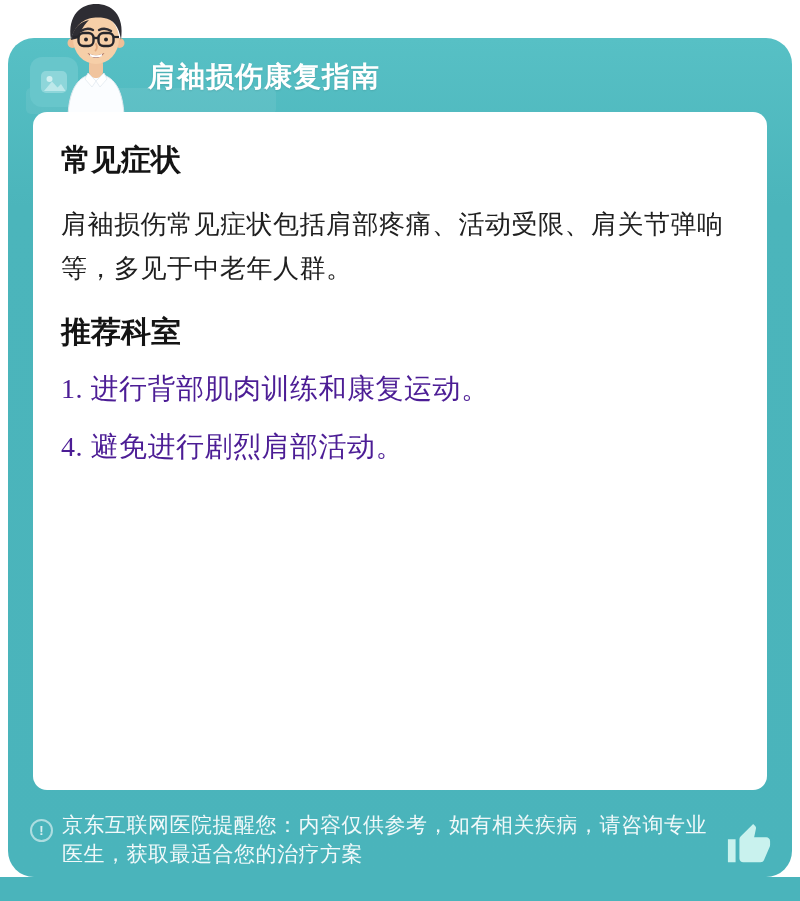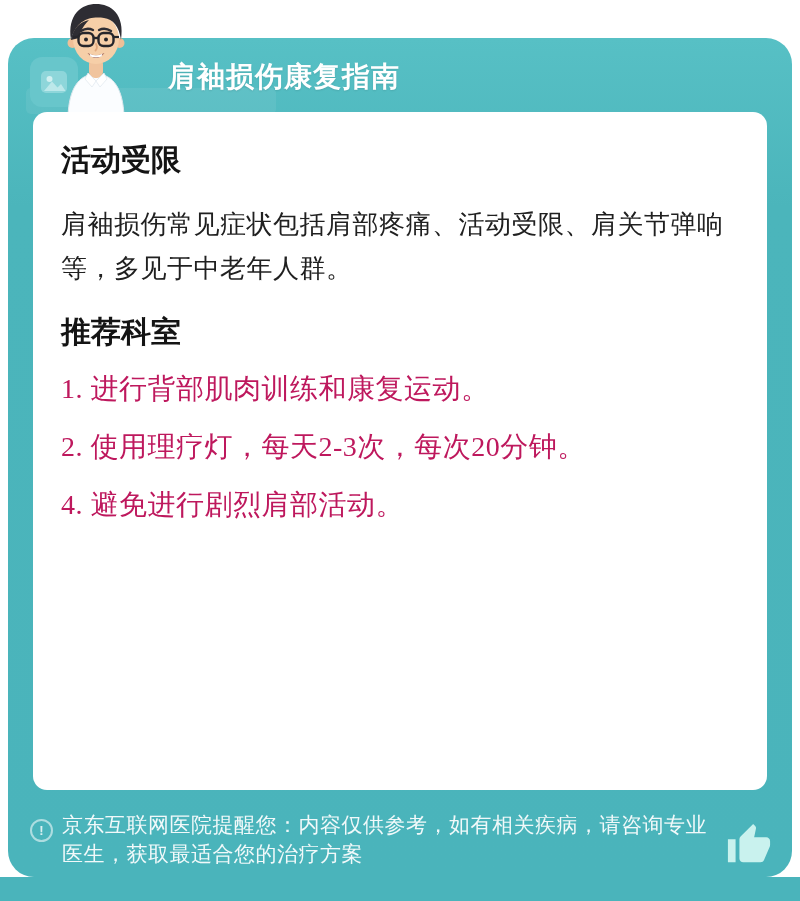--- a/index.html
+++ b/index.html
@@ -26,42 +26,42 @@
   
   .photo-icon{
     position:absolute;left:30px;top:57px;width:48px;height:50px;
     border-radius:12px;background:#68c6cb;z-index:1;
     display:flex;align-items:center;justify-content:center;
   }
   
   .avatar{position:absolute;left:56px;top:2px;width:80px;height:114px;z-index:2;}
   
   .header-title{
-    position:absolute;left:168px;top:58px;z-index:2;
+    position:absolute;left:148px;top:58px;z-index:2;
     font-size:28px;font-weight:700;color:#ffffff;letter-spacing:1px;
     text-shadow:0 1px 2px rgba(0,0,0,0.10);
   }
   
   .card{
     position:absolute;left:33px;top:112px;width:734px;height:678px;
     background:#ffffff;border-radius:14px;z-index:3;
     box-sizing:border-box;padding:6px 28px 0 28px;
     color:#1c1c1c;
   }
   .card h2{
     font-size:30px;line-height:40px;font-weight:700;color:#141414;
     margin:22px 0 0 0;
   }
   .card p{
     font-size:26px;line-height:44px;color:#202020;
     margin:22px 0 8px 0;letter-spacing:0.5px;
   }
   ol.care-list{list-style:none;margin:4px 0 0 0;padding:0;}
   ol.care-list li{
-    font-size:28px;line-height:42px;color:#be185d;margin:16px 0;
+    font-size:28px;line-height:42px;color:#4c1d95;margin:16px 0;
     letter-spacing:0.5px;
     font-family:"Liberation Serif","Liberation Sans",serif;
   }
   
   .footer{
     position:absolute;left:30px;top:810px;width:742px;z-index:4;
     display:flex;align-items:flex-start;
   }
   .info-icon{
     flex:none;width:19px;height:19px;margin-top:9px;
@@ -128,30 +128,29 @@
 
     <path d="M31.5 51 Q40 61 48.5 51 Q40 55.5 31.5 51 Z" fill="#8a4a42"></path>
     <path d="M33.5 51.8 Q40 54.8 46.5 51.8 L45.5 54.4 Q40 56.6 34.5 54.4 Z" fill="#ffffff"></path>
   </svg>
 </div>
 
 <div class="header-title">肩袖损伤康复指南</div>
 
 <div class="card">
   <section>
-    <h2>活动受限</h2>
+    <h2>常见症状</h2>
     <p>肩袖损伤常见症状包括肩部疼痛、活动受限、肩关节弹响等，多见于中老年人群。</p>
   </section>
   <section>
     <h2>推荐科室</h2>
   </section>
   <section>
     <ol class="care-list">
       <li><span>1.</span> <span>进行背部肌肉训练和康复运动。</span></li>
-      <li><span>2.</span> <span>使用理疗灯，每天2-3次，每次20分钟。</span></li>
       <li><span>4.</span> <span>避免进行剧烈肩部活动。</span></li>
     </ol>
   </section>
 </div>
 
 <div class="footer">
   <div class="info-icon">!</div>
   <div class="disclaimer">京东互联网医院提醒您：内容仅供参考，如有相关疾病，请咨询专业医生，获取最适合您的治疗方案</div>
   <button class="thumb-btn">
     <svg width="46" height="46" viewBox="0 0 24 24">

